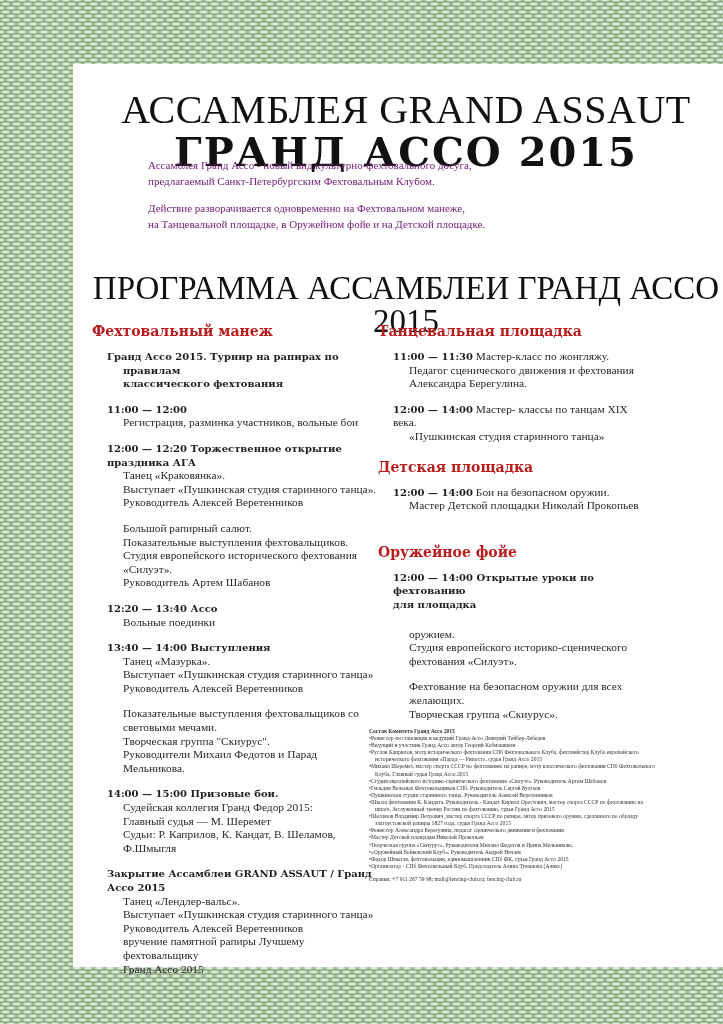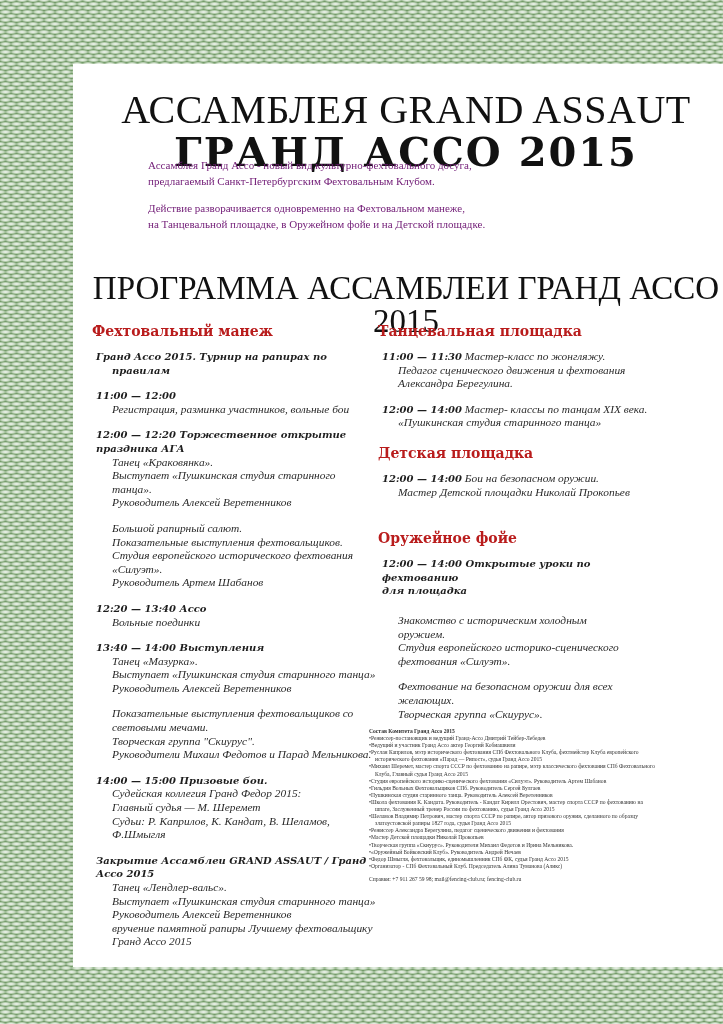--- a/index.html
+++ b/index.html
@@ -34,21 +34,21 @@
   }
   .intro p { margin:0 0 11px 0; }
   .prog-title {
     position:absolute; left:0; width:100%; top:208px; text-align:center;
     font-family:"Liberation Serif", serif; font-size:33px; color:#111; line-height:1;
   }
   .col { position:absolute; font-family:"Liberation Serif", serif; font-size:11.4px; line-height:13.6px; color:#2a2a2a; }
   .col-left { left:19px; top:258px; width:285px; }
   .col-right { left:305px; top:258px; width:270px; }
   .sec-head { font-family:"DejaVu Serif", serif; font-weight:bold; font-size:14px; color:#b91c1c; margin:0 0 10px 0; line-height:18px; }
-  .block { margin:0 0 12px 4px;font-style:italic; }
+  .block { margin:0 0 12px 15px; }
   .bh { font-family:"DejaVu Serif", serif; font-weight:bold; font-size:10px; color:#1e1e1e; }
   .ind { padding-left:16px; }
   .hang { padding-left:16px; text-indent:-16px; }
   .line { display:block; }
   .comm {
     position:absolute; left:296px; top:664px; width:290px;
     font-family:"Liberation Serif", serif; font-size:5.6px; line-height:7.1px; color:#333;
   }
   .comm .ch { font-weight:bold; }
   .comm .ci { padding-left:6px; text-indent:-6px; display:block; }
@@ -73,20 +73,21 @@
     </p>
   </div>
 
   <div class="prog-title">ПРОГРАММА АССАМБЛЕИ ГРАНД АССО 2015</div>
 
   <div class="col col-left">
     <div class="sec-head">Фехтовальный манеж</div>
 
     <div class="block hang bh">
       <span class="line">Гранд Ассо 2015. Турнир на рапирах по правилам</span>
+      <span class="line" style="padding-left:16px">классического фехтования</span>
     </div>
 
     <div class="block">
       <span class="line bh">11:00 — 12:00</span>
       <span class="line ind">Регистрация, разминка участников, вольные бои</span>
     </div>
 
     <div class="block">
       <span class="line bh">12:00 — 12:20 Торжественное открытие праздника АГА</span>
       <span class="line ind">Танец «Краковянка».</span>
@@ -160,21 +161,20 @@
     </div>
 
     <div class="sec-head">Оружейное фойе</div>
 
     <div class="block" style="margin-bottom:16px">
       <span class="line bh">12:00 — 14:00 Открытые уроки по фехтованию</span>
       <span class="line bh">для площадка</span>
     </div>
 
     <div class="block">
-      <span class="line ind">Знакомство с историческим холодным</span>
       <span class="line ind">оружием.</span>
       <span class="line ind">Студия европейского историко-сценического</span>
       <span class="line ind">фехтования «Силуэт».</span>
     </div>
 
     <div class="block">
       <span class="line ind">Фехтование на безопасном оружии для всех</span>
       <span class="line ind">желающих.</span>
       <span class="line ind">Творческая группа «Скиурус».</span>
     </div>

